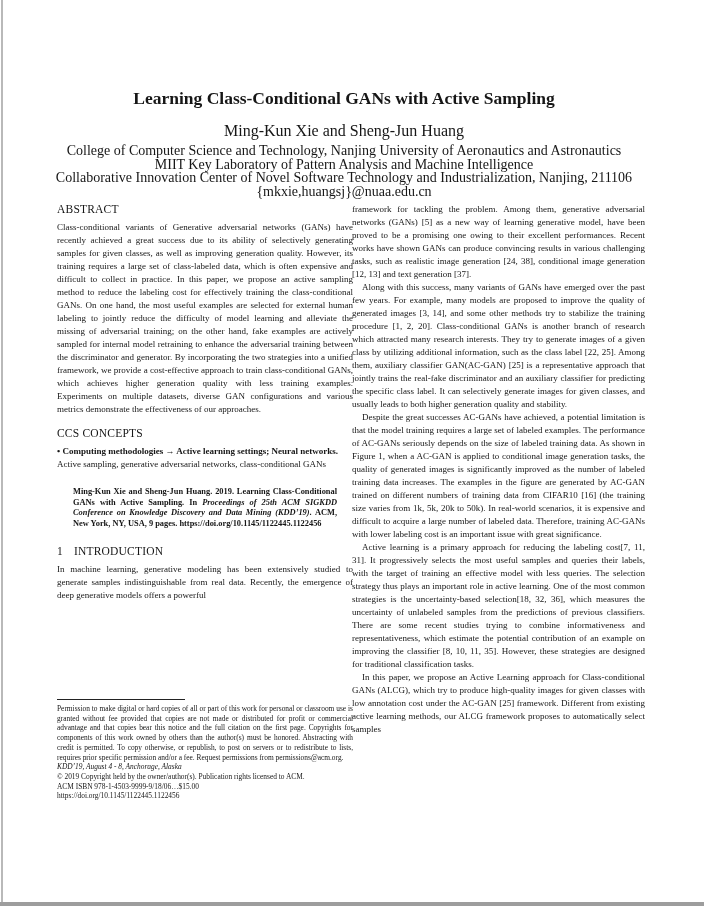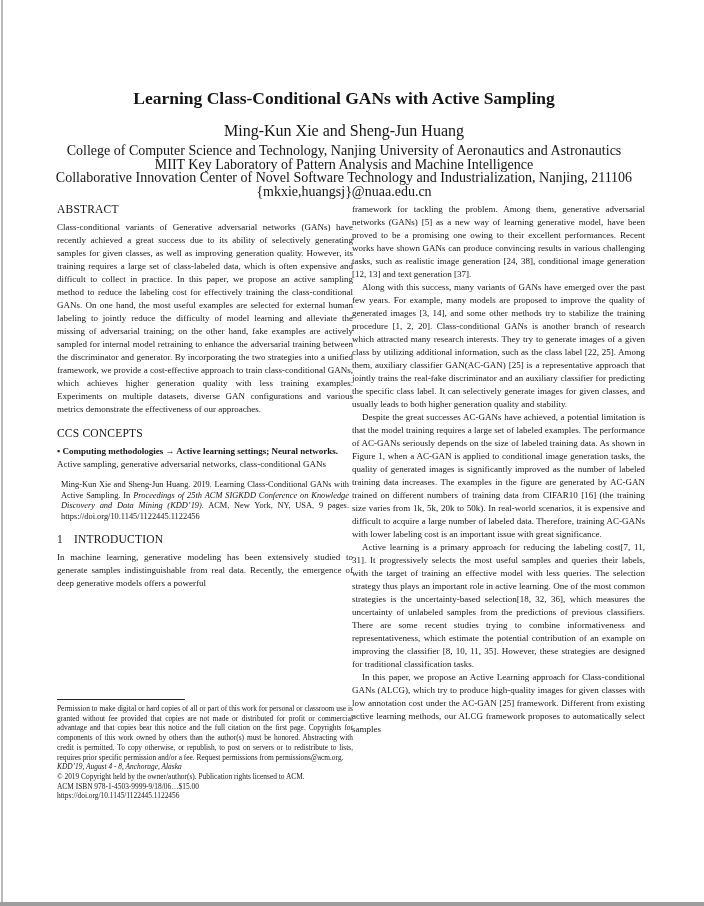--- a/index.html
+++ b/index.html
@@ -32,21 +32,21 @@
 
   .sec-head { font-size: 11.5px; font-weight: normal; margin: 0 0 6px 0; letter-spacing: .2px; }
   .sec-head .num { margin-right: 11px; }
   .mt { margin-top: 11px; }
   p.body { font-size: 9px; line-height: 13px; text-align: justify; margin: 0; }
   p.body.indent { text-indent: 10px; }
   .ccs p.body { font-weight: bold; }
 
   .acmref { margin-top: 9px; }
   .acmref .rhead { font-size: 8.4px; font-weight: bold; margin: 0 0 1px 0; }
-  .acmref .rtext { font-size: 8.4px; line-height: 10.6px; text-align: justify; margin: 4px; }
+  .acmref .rtext { font-size: 8.4px; line-height: 10.6px; text-align: justify; margin: 16px; font-weight: bold; }
   .acmref .it { font-style: italic; }
 
   .footnote { position: absolute; left: 57px; top: 699px; width: 296px; }
   .footnote-rule { width: 128px; height: 0; border-top: 1px solid #222; margin-bottom: 4px; }
   .fine { font-size: 7.4px; line-height: 9.7px; text-align: justify; margin: 0; }
   .fine.it { font-style: italic; }
 </style>
 </head>
 <body>
 

